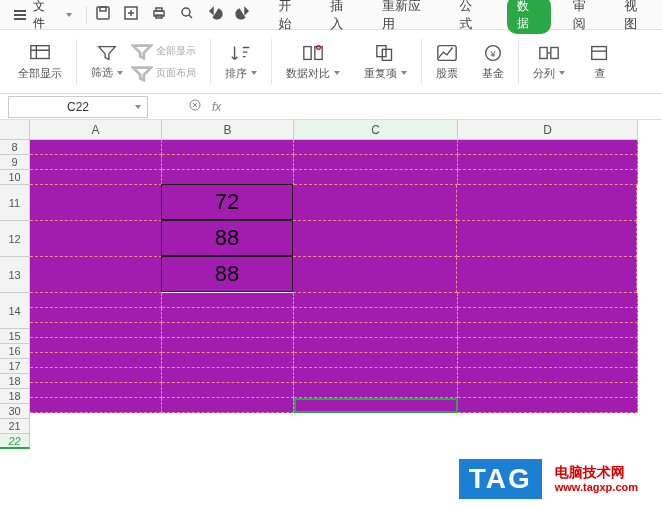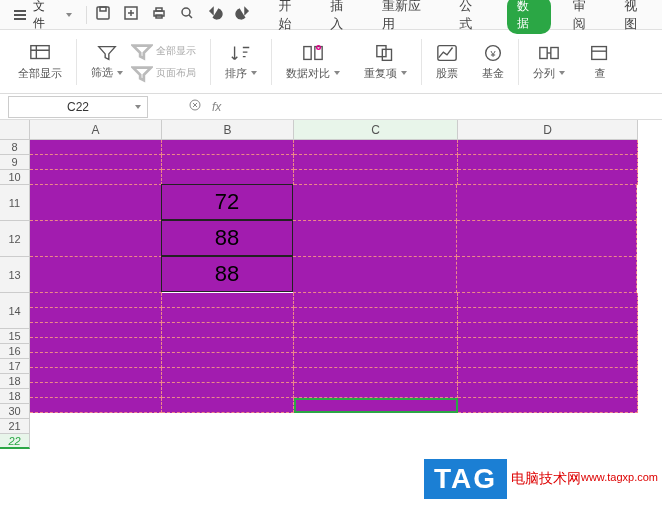--- a/index.html
+++ b/index.html
@@ -42,23 +42,23 @@
 .row-h { background: #f3f3f3; border-right: 1px solid #ccc; border-bottom: 1px solid #ccc; display: flex; align-items: center; justify-content: center; font-size: 11px; color: #555; }
 .cells { position: absolute; left: 30px; top: 20px; }
 .cell-row { display: flex; }
 .cell { border-right: 1px dashed #e88; border-bottom: 1px dashed #e88; background: #a21caf; position: relative; display: flex; align-items: center; justify-content: center; font-size: 22px; font-family: Liberation Sans, sans-serif; color: #000; }
 .data-cell { border: 1px solid #222 !important; margin: -1px 0 0 -1px; }
 .active-col-h { background: #e8f5ea; }
 .active-row-h { background: #e8f5ea; color: #2ba745; border-bottom: 2px solid #2ba745; }
 .sel-cell { border: 2px solid #2ba745 !important; }
 .paste-icon { position: absolute; font-size: 11px; color: #888; background: #fff; border: 1px solid #ccc; padding: 2px 4px; border-radius: 2px; display: flex; align-items: center; gap: 2px; }
 
-.tag-badge { position: absolute; right: 4px; bottom: 8px; display: flex; align-items: center; }
+.tag-badge { position: absolute; right: 24px; bottom: 8px; display: flex; align-items: center; }
 .tag-box { background: #1b7fd4; color: #fff; font-weight: bold; font-size: 28px; padding: 4px 10px; letter-spacing: 2px; font-family: Arial; }
-.tag-text { margin-left: 4px; font-size: 14px; color: #d00; font-weight: normal; display: flex; flex-direction: row; line-height: 1.1; }
+.tag-text { margin-left: 13px; font-size: 14px; color: #d00; font-weight: bold; display: flex; flex-direction: column; line-height: 1.1; }
 .tag-url { color: #d00; font-size: 11px; }
 </style>
 </head>
 <body>
 
 <div class="top-bar">
   <div class="file-btn">
     <span class="hamburger">
         <span></span>
         <span></span>

